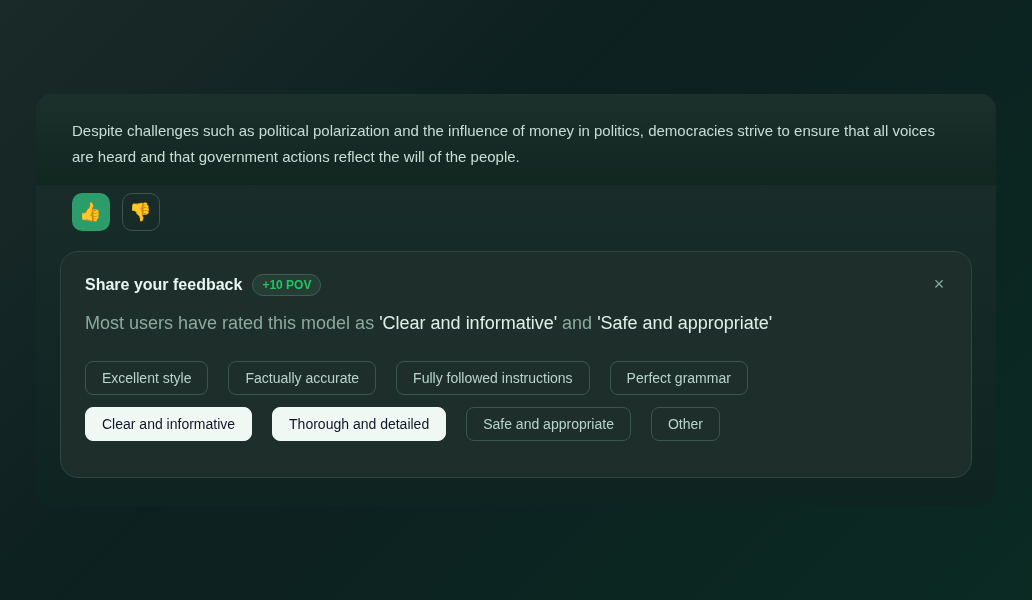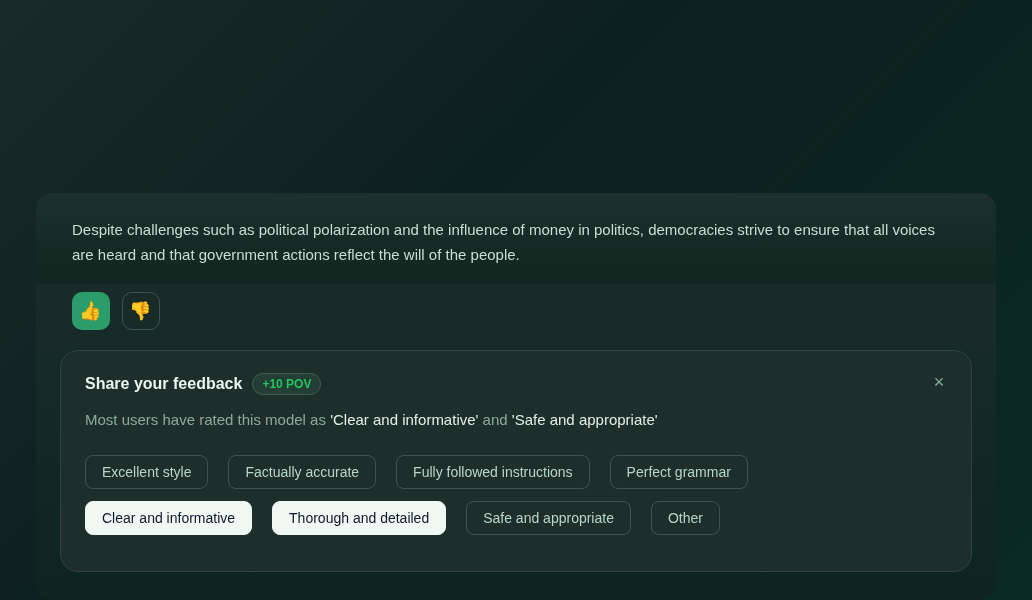--- a/index.html
+++ b/index.html
@@ -17,21 +17,21 @@
       display: flex;
       align-items: center;
       justify-content: center;
     }
 
     .main-container {
       width: 1032px;
       height: 600px;
       background: linear-gradient(135deg, #1a2a28 0%, #0d2020 40%, #0a2a22 100%);
       display: flex;
-      align-items: flex-end;
+      align-items: center;
       justify-content: center;
       position: relative;
     }
 
     .chat-area {
       width: 960px;
       background: linear-gradient(180deg, #1c2e2b 0%, #0e2420 100%);
       border-radius: 16px;
       padding: 0;
       position: relative;
@@ -127,21 +127,21 @@
       width: 28px;
       height: 28px;
       display: flex;
       align-items: center;
       justify-content: center;
       border-radius: 6px;
     }
 
     .feedback-description {
       color: #8aaa9e;
-      font-size: 15px;
+      font-size: 18px;
       margin-bottom: 24px;
       line-height: 1.5;
     }
 
     .feedback-description .highlight {
       color: #e0f0e8;
       font-weight: 500;
     }
 
     .tags-row {

